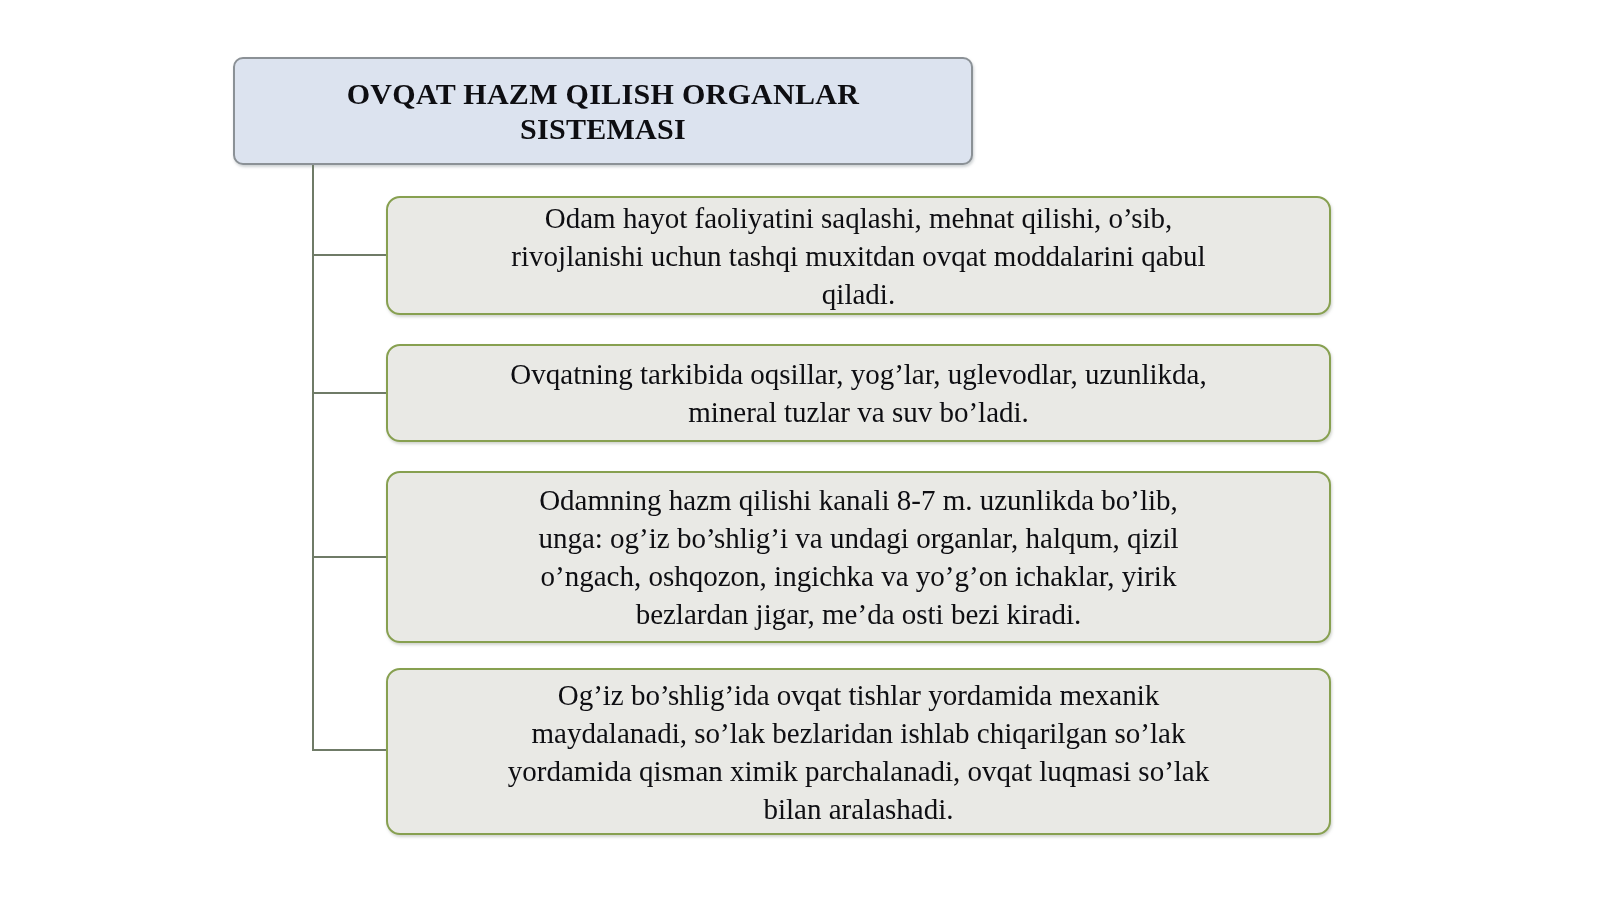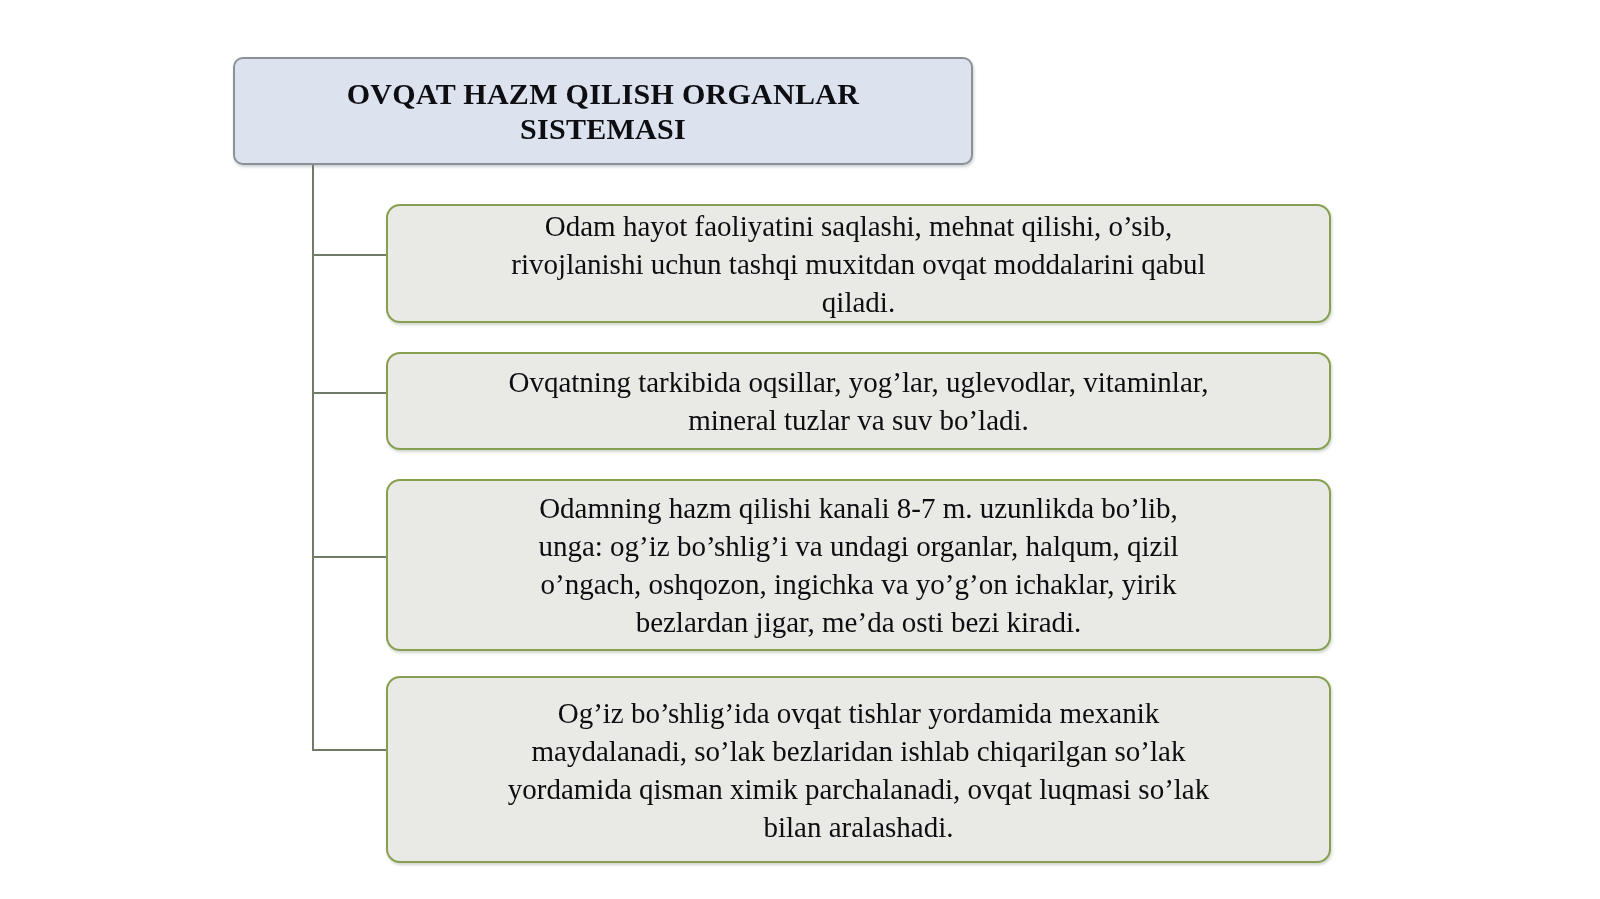--- a/index.html
+++ b/index.html
@@ -49,33 +49,32 @@
     left: 386px;
     width: 945px;
     box-sizing: border-box;
     background: var(--node-fill, #e9e9e5);
     border: 2px solid var(--node-border, #87a050);
     border-radius: 14px;
     box-shadow: 1px 2px 3px rgba(120, 130, 115, 0.35);
     display: flex;
     align-items: center;
     justify-content: center;
-    margin-top: 8px;
   }
   .node-text {
     white-space: pre-line;
     text-align: center;
     font-size: 29px;
     line-height: 38px;
     padding: 0 12px;
   }
   .node-1 { top: 196px; height: 119px; }
   .node-2 { top: 344px; height: 98px;  }
   .node-3 { top: 471px; height: 172px; }
-  .node-4 { top: 668px; height: 187px; }
+  .node-4 { top: 668px; height: 167px; }
 
   
   .vline {
     position: absolute;
     left: 312px;
     top: 165px;
     width: 2px;
     height: 586px;
     background: var(--connector, #6f7b67);
   }
@@ -107,21 +106,21 @@
   <div class="hline hline-3"></div>
   <div class="hline hline-4"></div>
 
   <div class="node node-1">
     <div class="node-text">Odam hayot faoliyatini saqlashi, mehnat qilishi, o’sib,
 rivojlanishi uchun tashqi muxitdan ovqat moddalarini qabul
 qiladi.</div>
   </div>
 
   <div class="node node-2">
-    <div class="node-text">Ovqatning tarkibida oqsillar, yog’lar, uglevodlar, vitaminlar,
+    <div class="node-text">Ovqatning tarkibida oqsillar, yog’lar, uglevodlar, uzunlikda,
 mineral tuzlar va suv bo’ladi.</div>
   </div>
 
   <div class="node node-3">
     <div class="node-text">Odamning hazm qilishi kanali 8-7 m. uzunlikda bo’lib,
 unga: og’iz bo’shlig’i va undagi organlar, halqum, qizil
 o’ngach, oshqozon, ingichka va yo’g’on ichaklar, yirik
 bezlardan jigar, me’da osti bezi kiradi.</div>
   </div>
 

